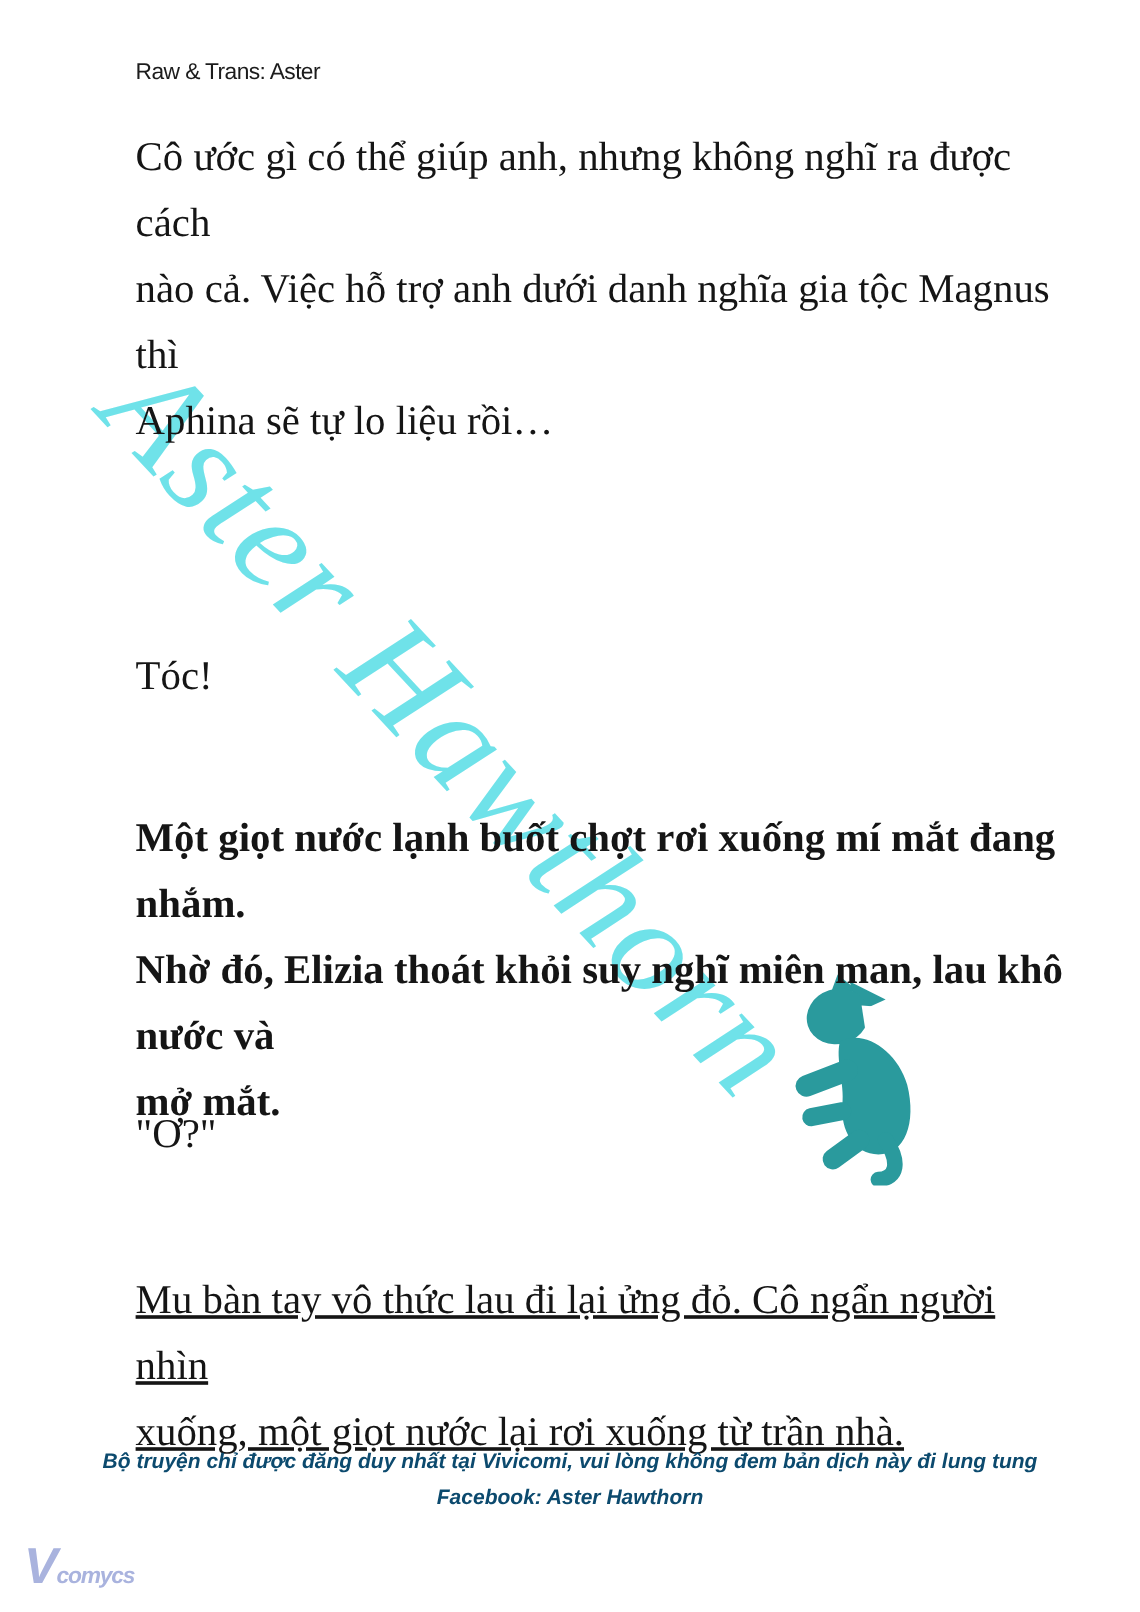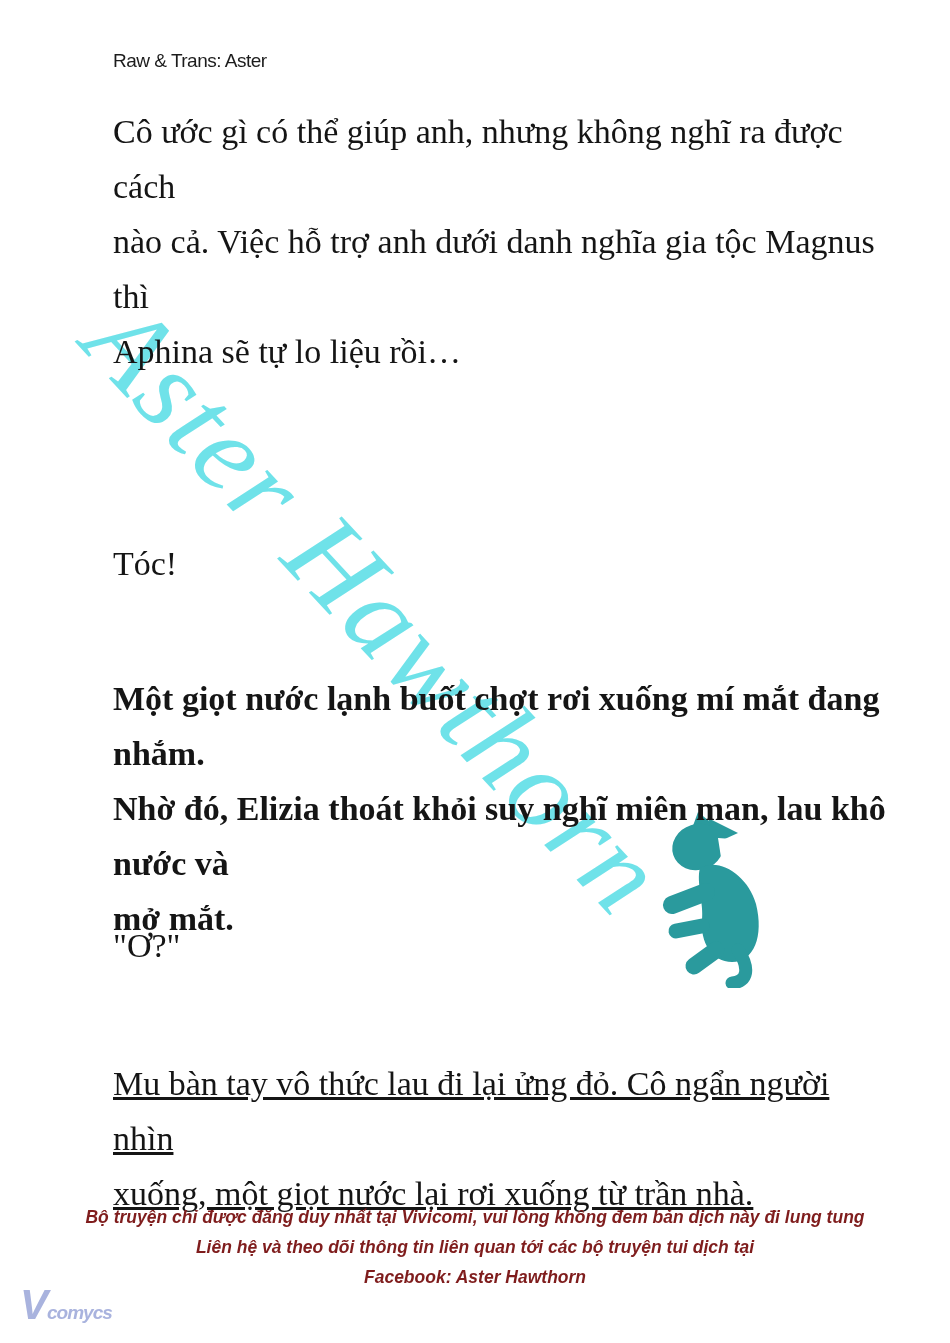--- a/index.html
+++ b/index.html
@@ -70,21 +70,21 @@
     position: absolute;
     left: 0;
     top: 1202px;
     width: 950px;
     text-align: center;
     font-family: "Liberation Sans", sans-serif;
     font-style: italic;
     font-weight: bold;
     font-size: 17.5px;
     line-height: 30px;
-    color: #7f1d1d;
+    color: #0c4a6e;
     z-index: 3;
   }
   .logo {
     position: absolute;
     left: 20px;
     top: 1290px;
     font-family: "Liberation Sans", sans-serif;
     font-style: italic;
     font-weight: bold;
     font-size: 19px;
@@ -144,19 +144,18 @@
 
         <path d="M82,140 C94,158 92,172 76,173" stroke-width="13"></path>
       </g>
 
       <path d="M62,28 L90,30 L66,54 Z" fill="#ffffff"></path>
     </svg>
   </div>
 
   <div class="footer">
     <div>Bộ truyện chỉ được đăng duy nhất tại Vivicomi, vui lòng không đem bản dịch này đi lung tung</div>
-    <div>Liên hệ và theo dõi thông tin liên quan tới các bộ truyện tui dịch tại</div>
     <div>Facebook: Aster Hawthorn</div>
   </div>
 
   <div class="logo">Vcomycs</div>
 
 </div>
 
 </body></html>

